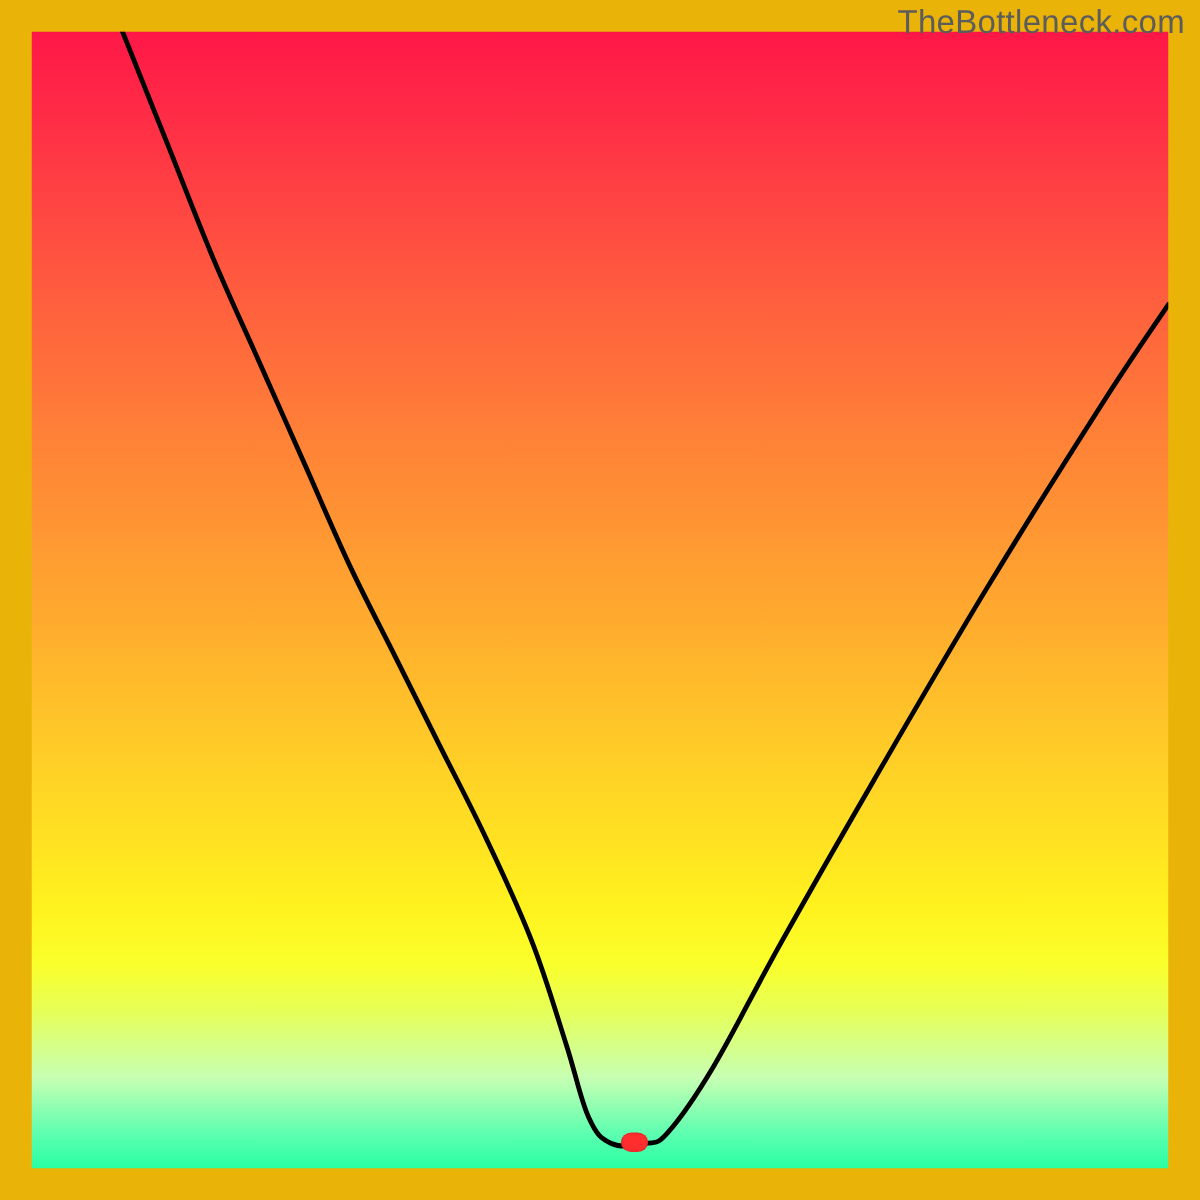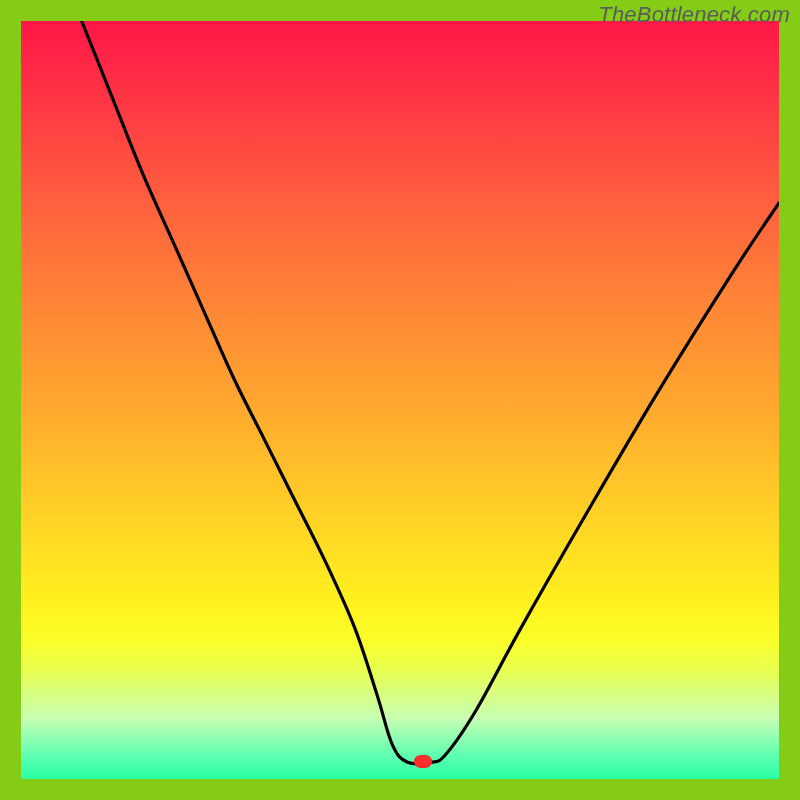--- a/index.html
+++ b/index.html
@@ -8,22 +8,21 @@
     width: 800px;
     height: 800px;
     background: #000;
     overflow: hidden;
     font-family: Arial, Helvetica, sans-serif;
   }
   .frame {
     position: relative;
     width: 800px;
     height: 800px;
-    background: #84cc16;
-    font-style: italic;
+    background: #eab308;
   }
   .watermark {
     position: absolute;
     top: 2px;
     right: 10px;
     color: #5c5c5c;
     font-size: 22px;
     font-weight: 500;
     letter-spacing: 0.2px;
     z-index: 30;

